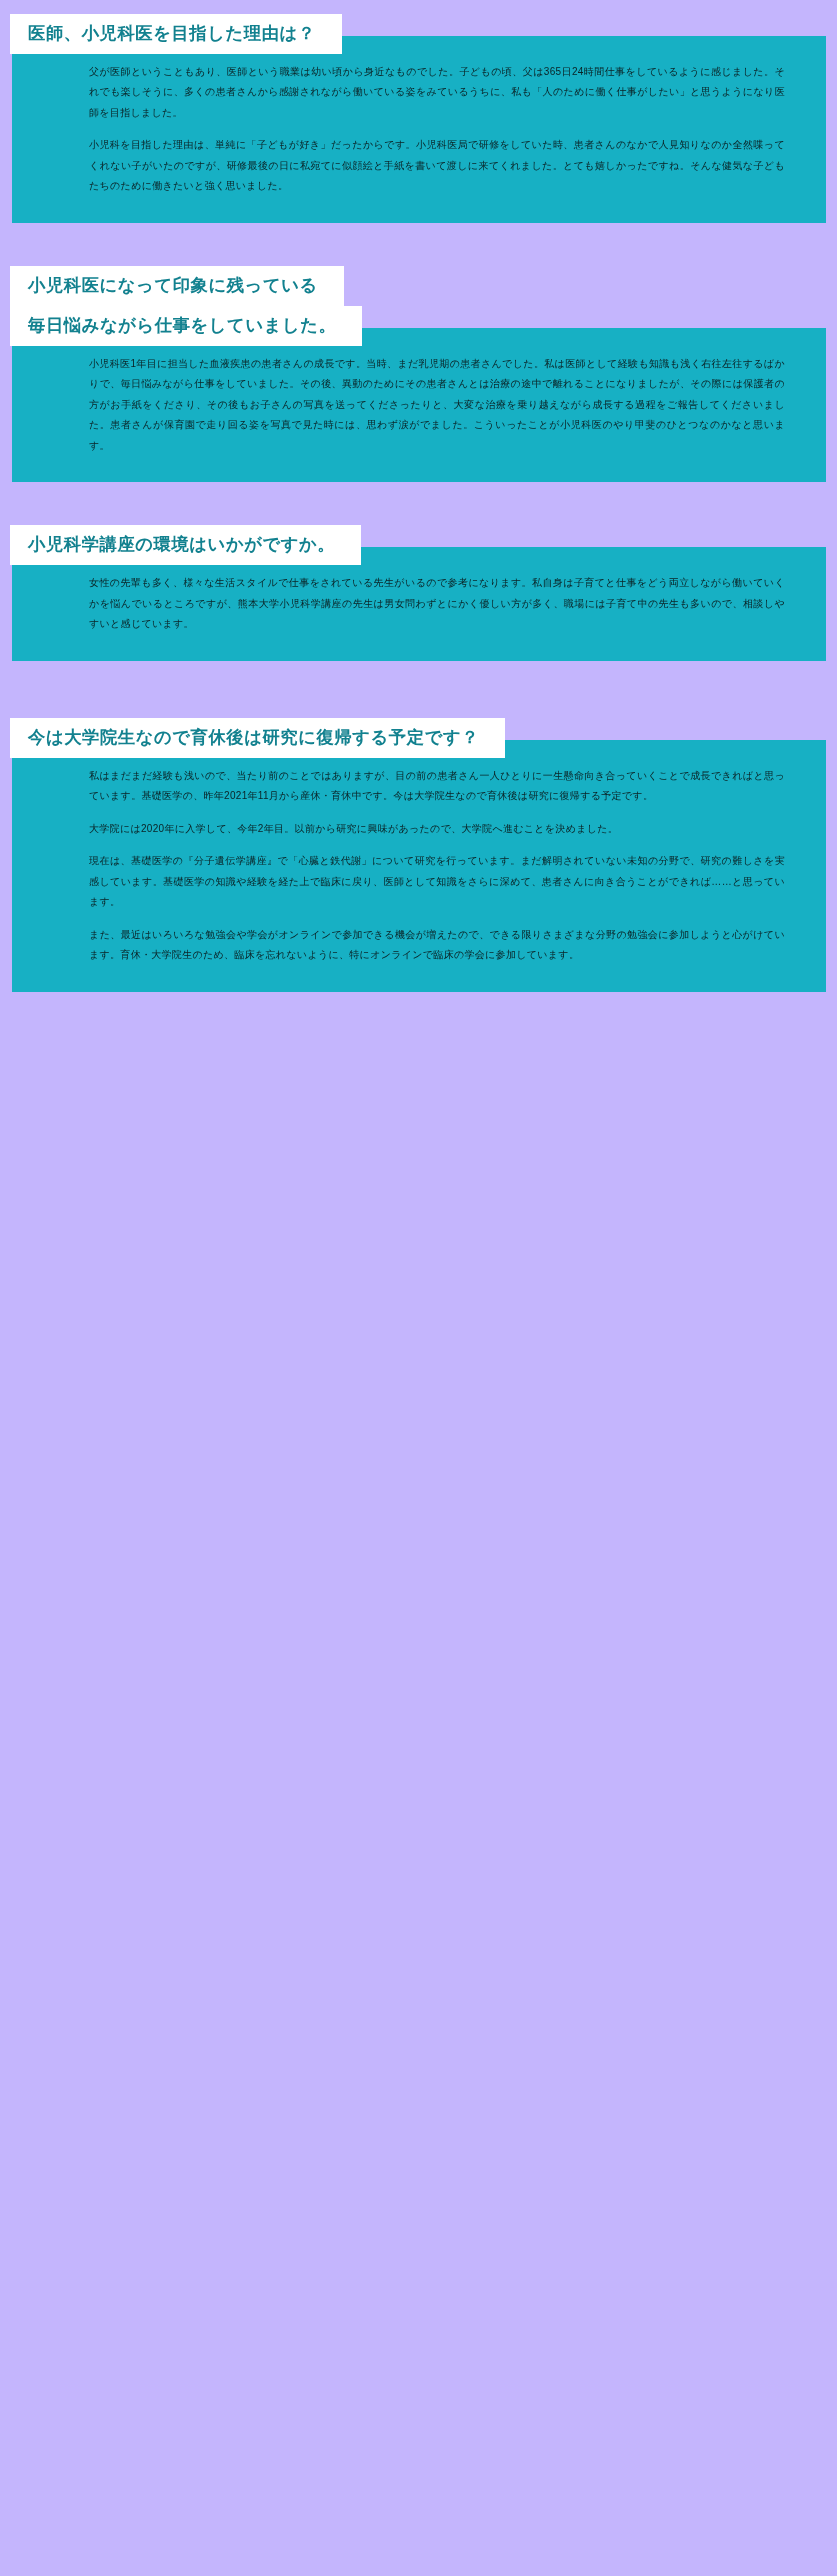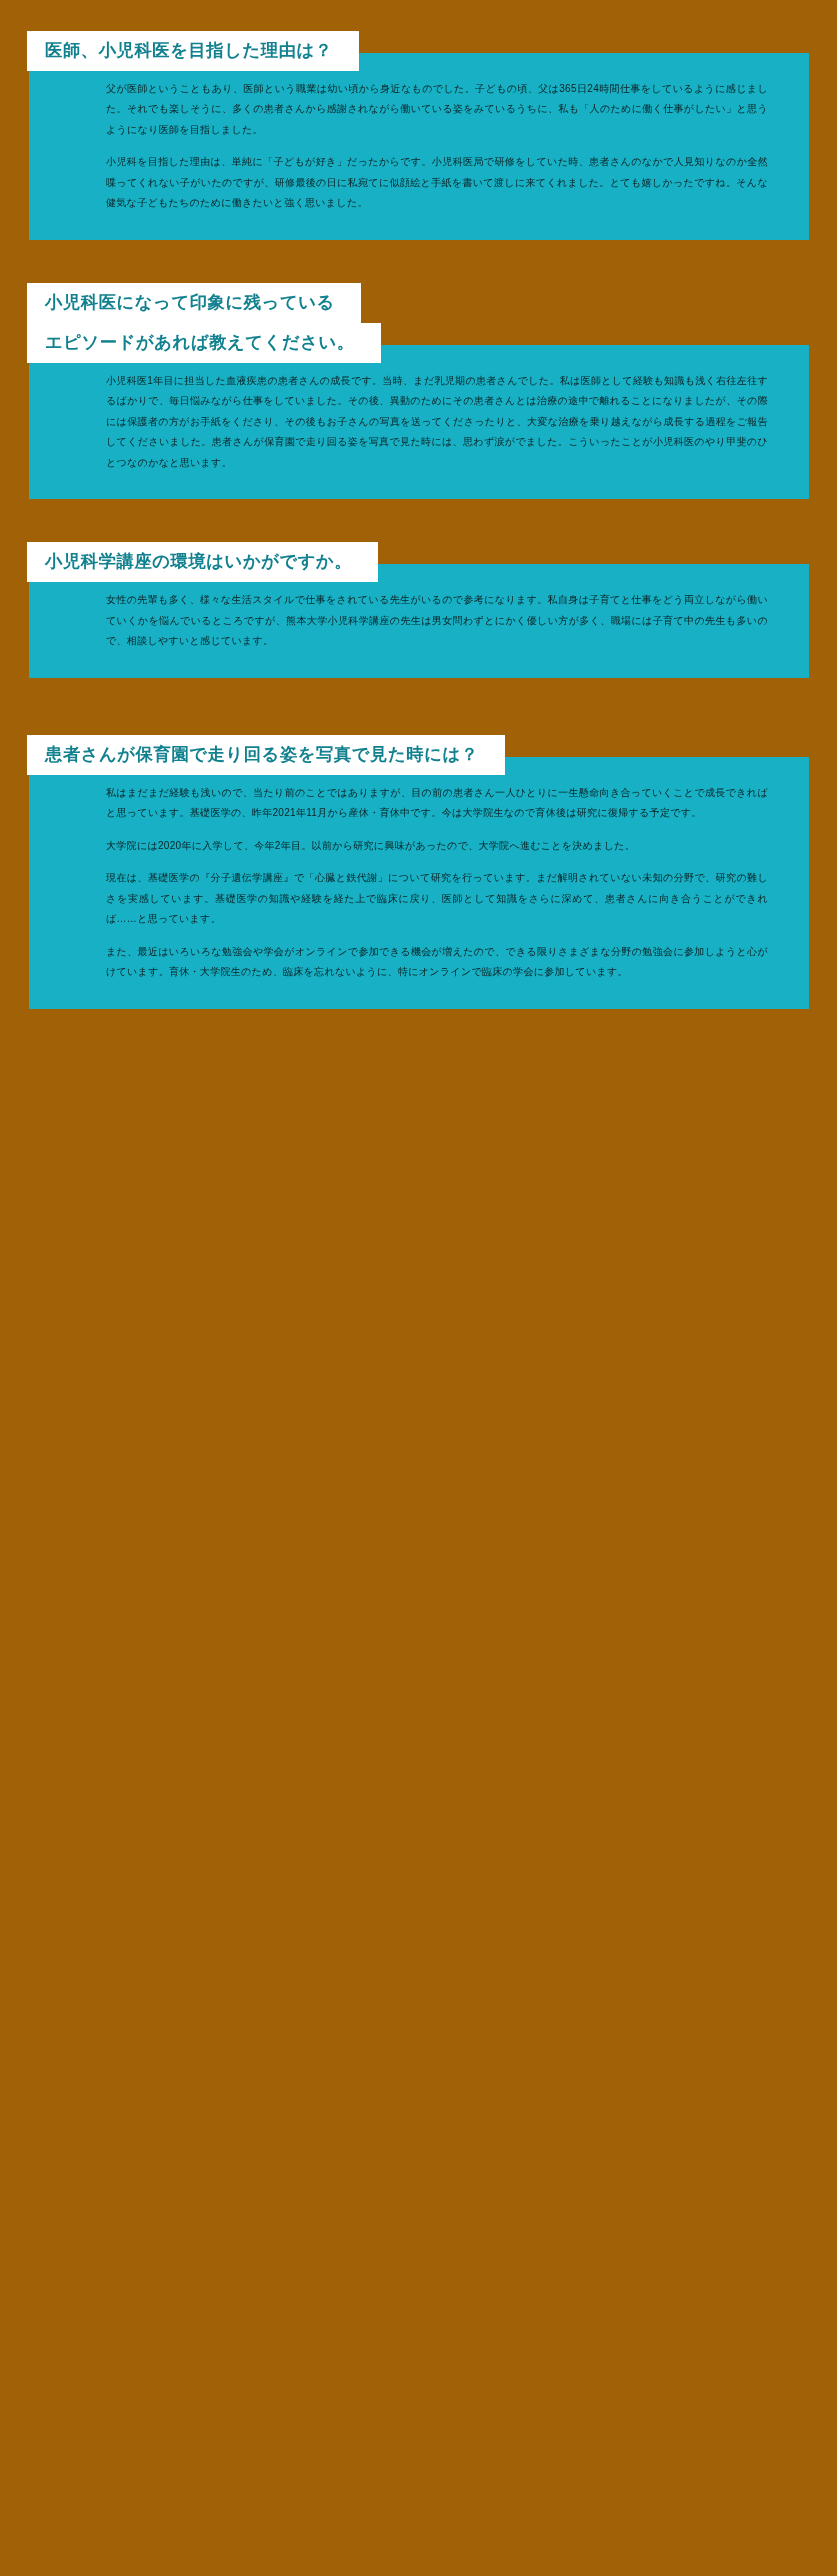--- a/index.html
+++ b/index.html
@@ -9,23 +9,23 @@
     background: #000000;
   }
   body {
     width: 838px;
     font-family: "Liberation Sans", "DejaVu Sans", sans-serif;
     -webkit-font-smoothing: antialiased;
   }
   .page {
     width: 838px;
     min-height: 2576px;
-    background: #a16207;
+    background: #c4b5fd;
     position: relative;
-    padding: 17px;
+    padding: 0;
   }
 
   
   .qa-block {
     position: relative;
     margin: 0 0 0 0;
   }
 
   
   .answer-panel {
@@ -93,21 +93,21 @@
       <p>父が医師ということもあり、医師という職業は幼い頃から身近なものでした。子どもの頃、父は365日24時間仕事をしているように感じました。それでも楽しそうに、多くの患者さんから感謝されながら働いている姿をみているうちに、私も「人のために働く仕事がしたい」と思うようになり医師を目指しました。</p>
       <p>小児科を目指した理由は、単純に「子どもが好き」だったからです。小児科医局で研修をしていた時、患者さんのなかで人見知りなのか全然喋ってくれない子がいたのですが、研修最後の日に私宛てに似顔絵と手紙を書いて渡しに来てくれました。とても嬉しかったですね。そんな健気な子どもたちのために働きたいと強く思いました。</p>
     </div>
   </div>
 
   <div class="gap-sm"></div>
 
   <div class="qa-block">
     <div class="question q-offset">
       <div class="qline">小児科医になって印象に残っている</div>
-      <div class="qline">エピソードがあれば教えてください。</div>
+      <div class="qline">毎日悩みながら仕事をしていました。</div>
     </div>
     <div class="answer-panel">
       <p>小児科医1年目に担当した血液疾患の患者さんの成長です。当時、まだ乳児期の患者さんでした。私は医師として経験も知識も浅く右往左往するばかりで、毎日悩みながら仕事をしていました。その後、異動のためにその患者さんとは治療の途中で離れることになりましたが、その際には保護者の方がお手紙をくださり、その後もお子さんの写真を送ってくださったりと、大変な治療を乗り越えながら成長する過程をご報告してくださいました。患者さんが保育園で走り回る姿を写真で見た時には、思わず涙がでました。こういったことが小児科医のやり甲斐のひとつなのかなと思います。</p>
     </div>
   </div>
 
   <div class="gap-sm"></div>
 
   <div class="qa-block">
     <div class="question q-offset">
@@ -115,21 +115,21 @@
     </div>
     <div class="answer-panel">
       <p>女性の先輩も多く、様々な生活スタイルで仕事をされている先生がいるので参考になります。私自身は子育てと仕事をどう両立しながら働いていくかを悩んでいるところですが、熊本大学小児科学講座の先生は男女問わずとにかく優しい方が多く、職場には子育て中の先生も多いので、相談しやすいと感じています。</p>
     </div>
   </div>
 
   <div class="gap-md"></div>
 
   <div class="qa-block">
     <div class="question q-offset">
-      <div class="qline">患者さんが保育園で走り回る姿を写真で見た時には？</div>
+      <div class="qline">今は大学院生なので育休後は研究に復帰する予定です？</div>
     </div>
     <div class="answer-panel">
       <p>私はまだまだ経験も浅いので、当たり前のことではありますが、目の前の患者さん一人ひとりに一生懸命向き合っていくことで成長できればと思っています。基礎医学の、昨年2021年11月から産休・育休中です。今は大学院生なので育休後は研究に復帰する予定です。</p>
       <p>大学院には2020年に入学して、今年2年目。以前から研究に興味があったので、大学院へ進むことを決めました。</p>
       <p>現在は、基礎医学の『分子遺伝学講座』で「心臓と鉄代謝」について研究を行っています。まだ解明されていない未知の分野で、研究の難しさを実感しています。基礎医学の知識や経験を経た上で臨床に戻り、医師として知識をさらに深めて、患者さんに向き合うことができれば……と思っています。</p>
       <p>また、最近はいろいろな勉強会や学会がオンラインで参加できる機会が増えたので、できる限りさまざまな分野の勉強会に参加しようと心がけています。育休・大学院生のため、臨床を忘れないように、特にオンラインで臨床の学会に参加しています。</p>
     </div>
   </div>
 
   <div class="bottom-pad"></div>

